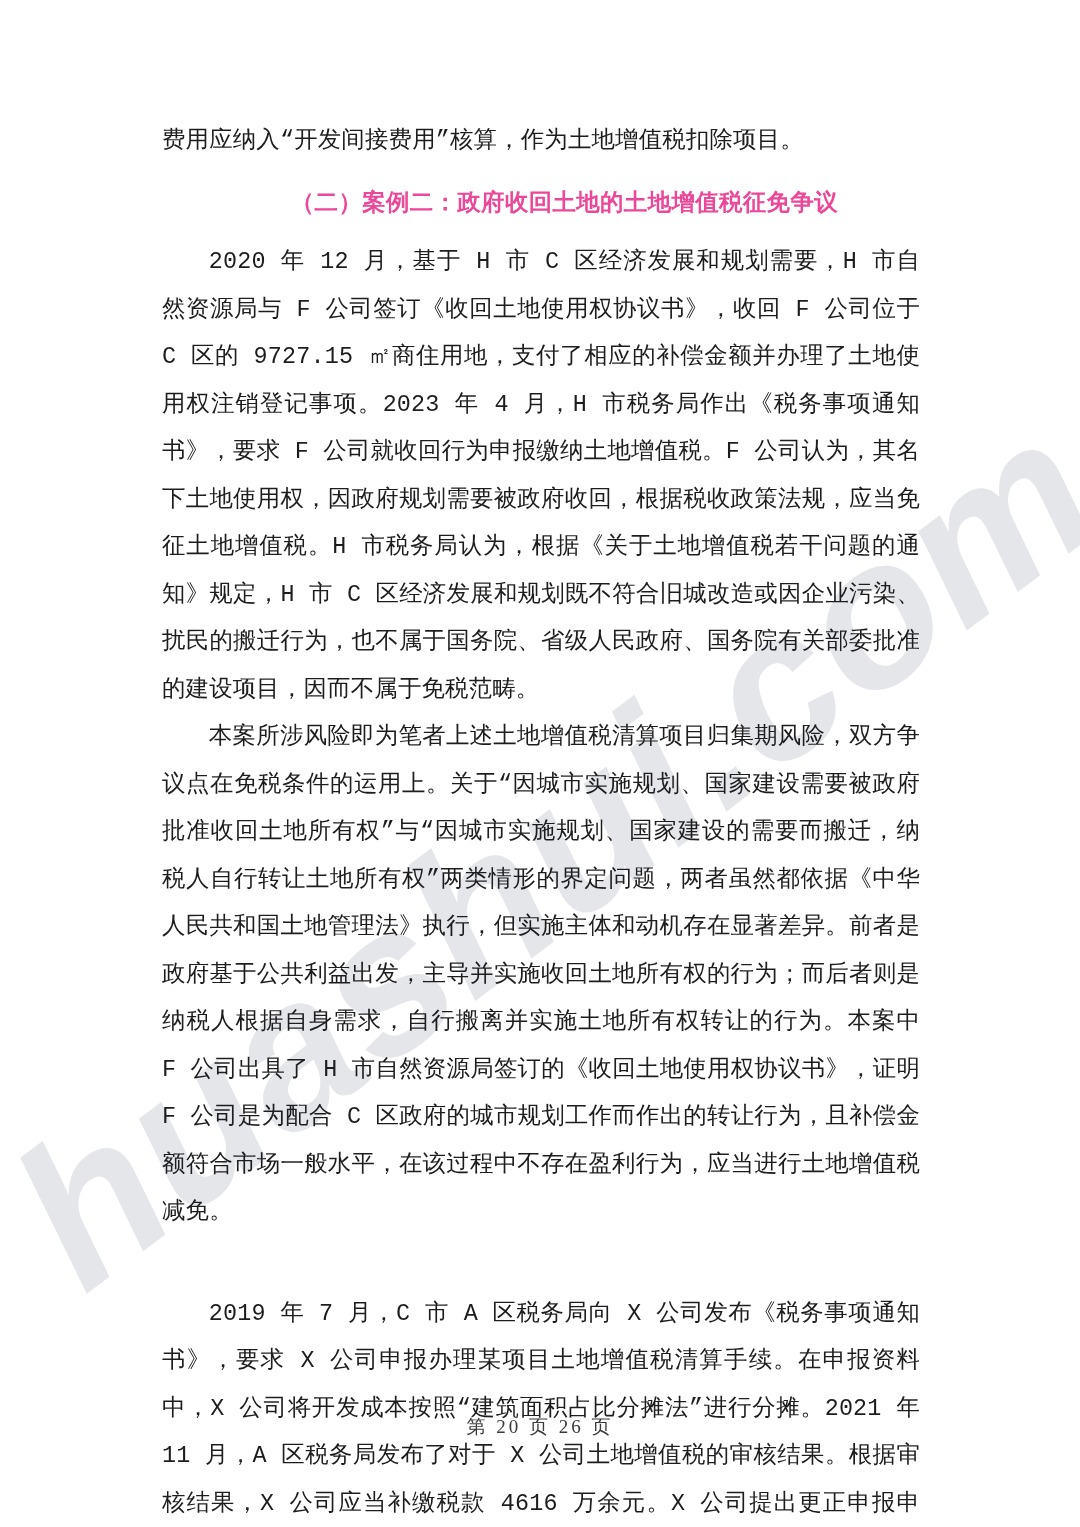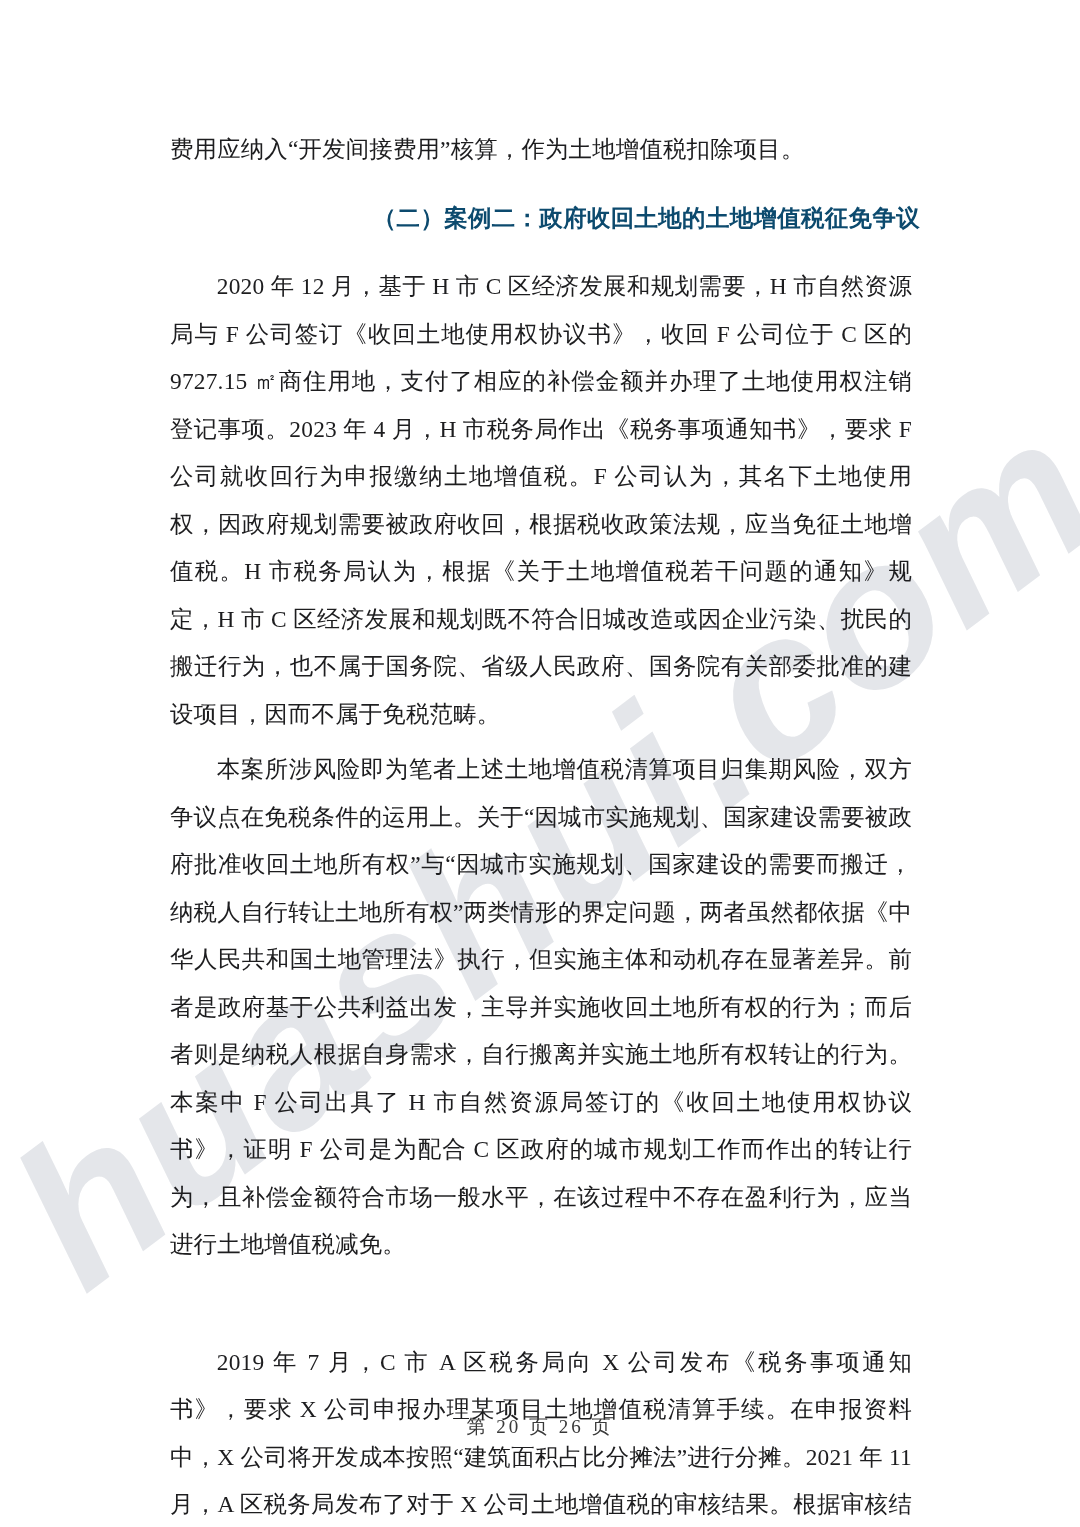--- a/index.html
+++ b/index.html
@@ -43,41 +43,41 @@
   
   .content {
     position: absolute;
     left: 162px;
     top: 118px;
     width: 758px;
     z-index: 2;
   }
 
   p.body-text {
-    margin: 8px;
+    margin: 0;
     color: #1d1d1f;
     font-size: 23.4px;
     line-height: 47.5px;
     text-align: justify;
     text-justify: inter-ideograph;
     text-indent: 2em;
     letter-spacing: 0.2px;
-    font-family: Liberation Serif, serif;
+    font-family: Liberation Mono, monospace;
   }
   p.body-text.no-indent { text-indent: 0; }
 
   h3.case-heading {
     margin: 0;
     padding-left: 2em;
-    color: #0c4a6e;
+    color: #ec4899;
     font-size: 23.4px;
     line-height: 47.5px;
     font-weight: 700;
     letter-spacing: 0.4px;
-    text-align: right;
+    text-align: center;
     font-family: "Liberation Serif", "DejaVu Serif", serif;
   }
 
   .gap-before-heading { height: 13px; }
   .gap-after-heading  { height: 13px; }
   .gap-before-heading3 { height: 32px; }
   .gap-after-heading3  { height: 22px; }
 
   
   .footer {

